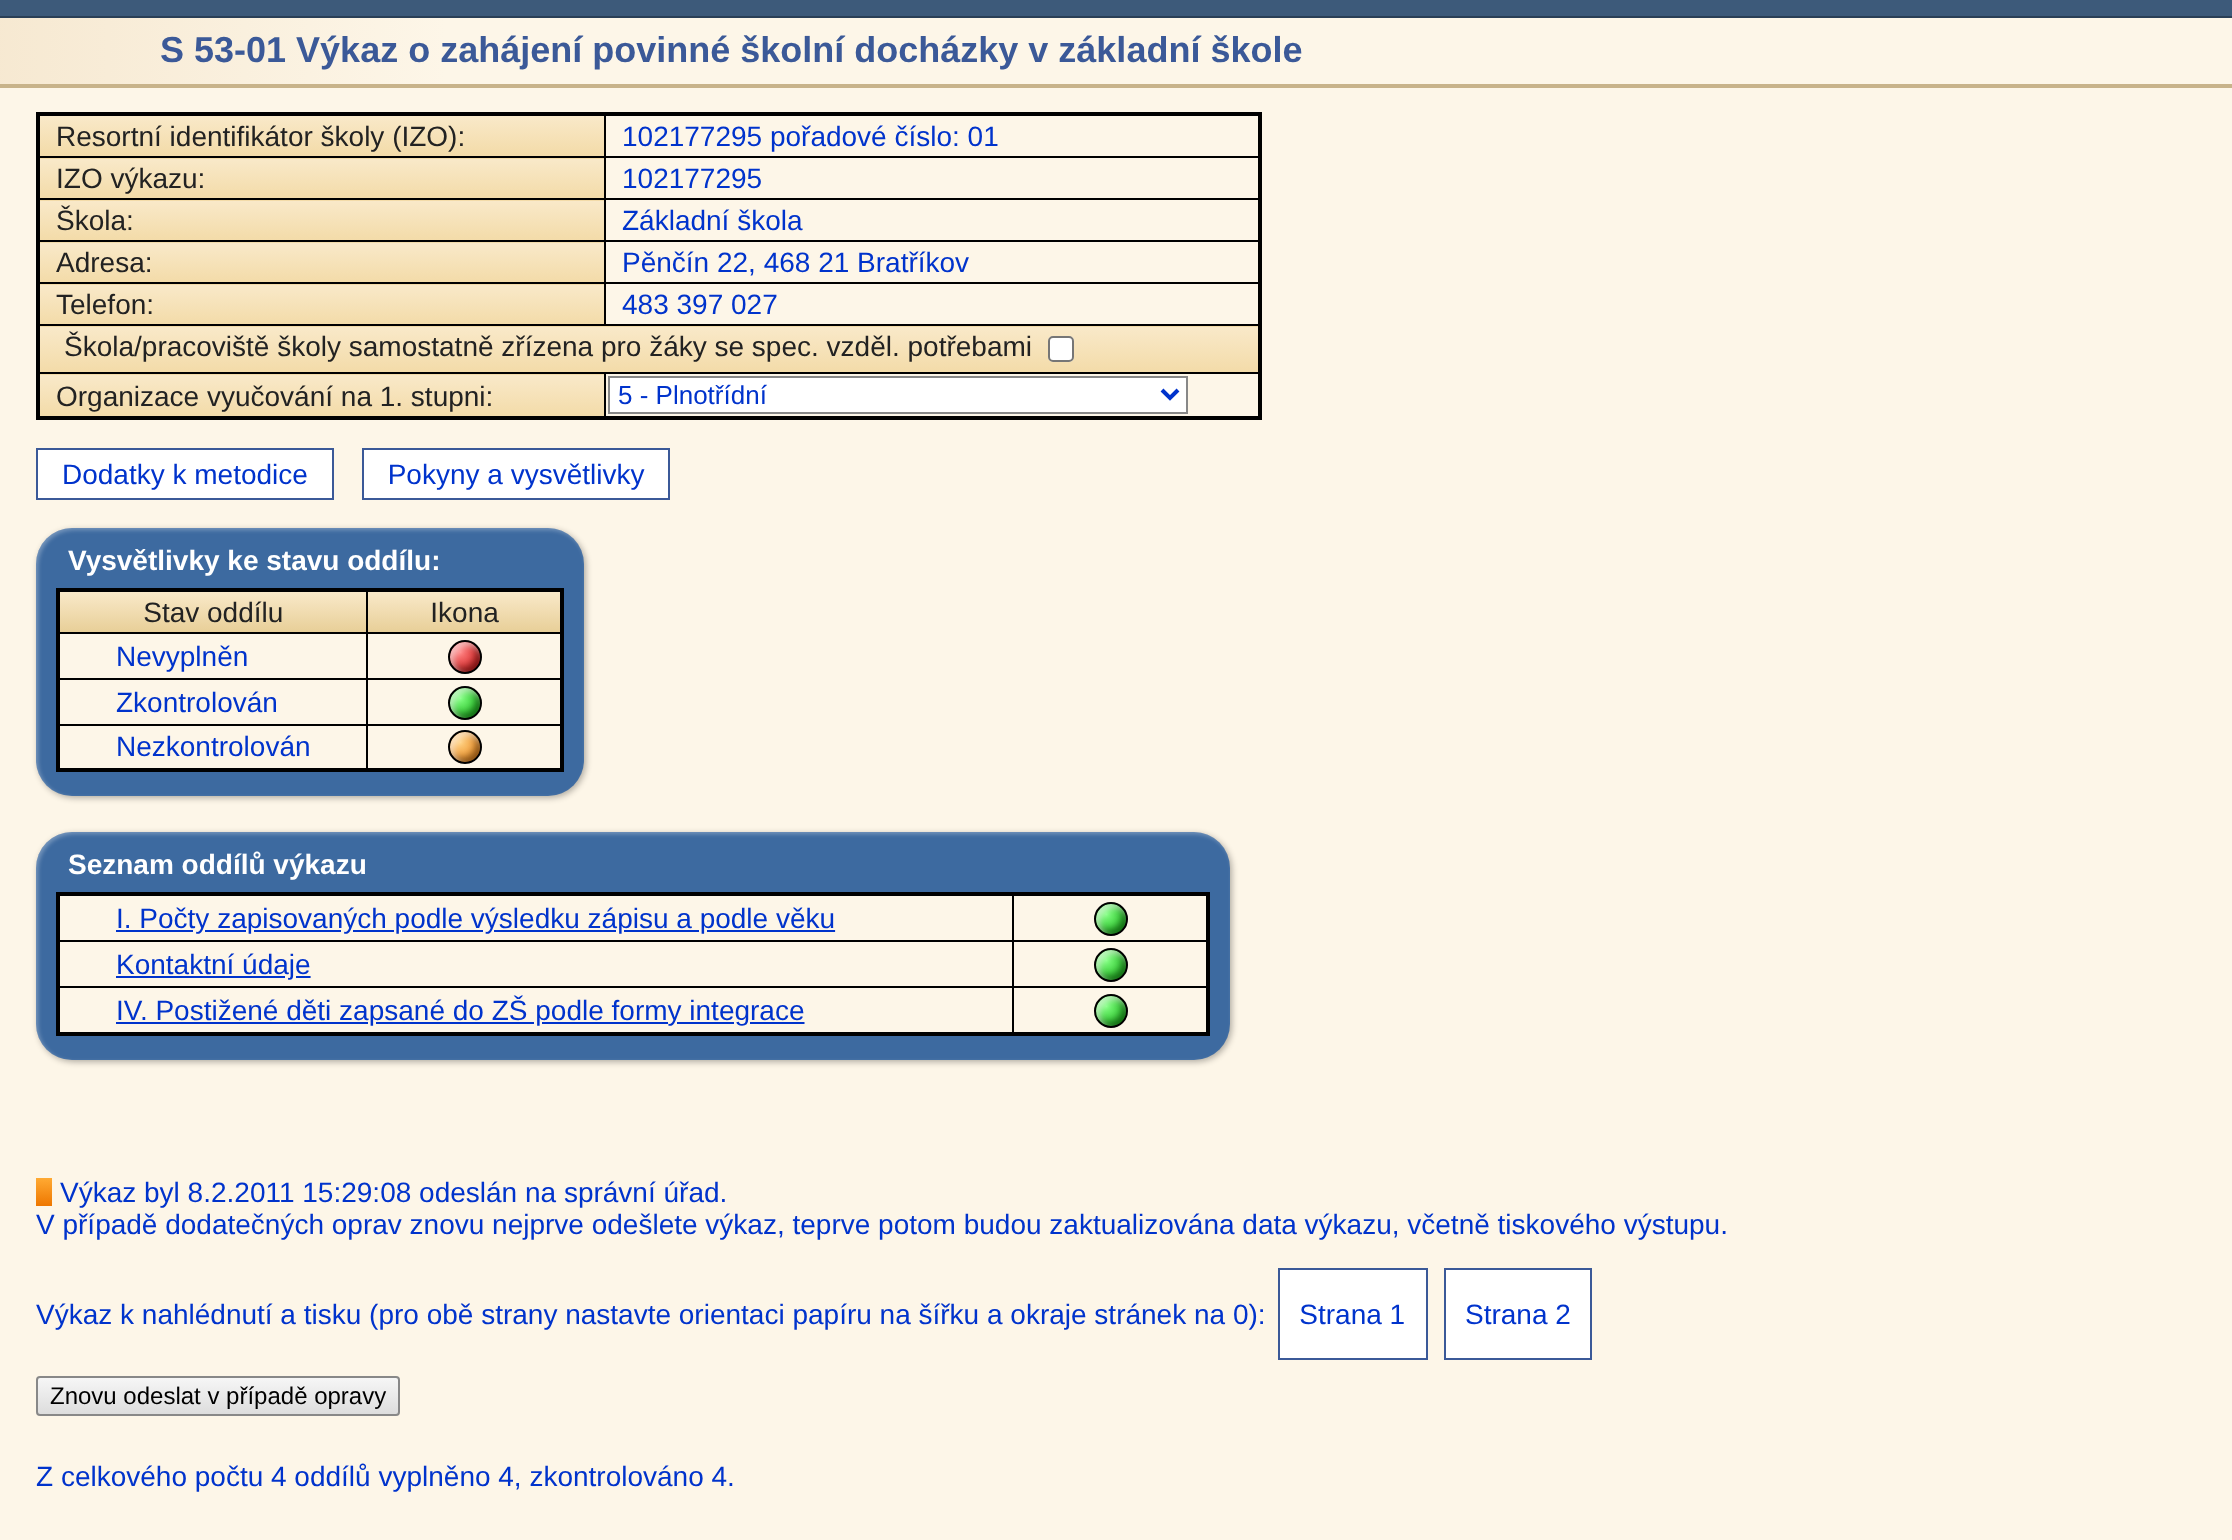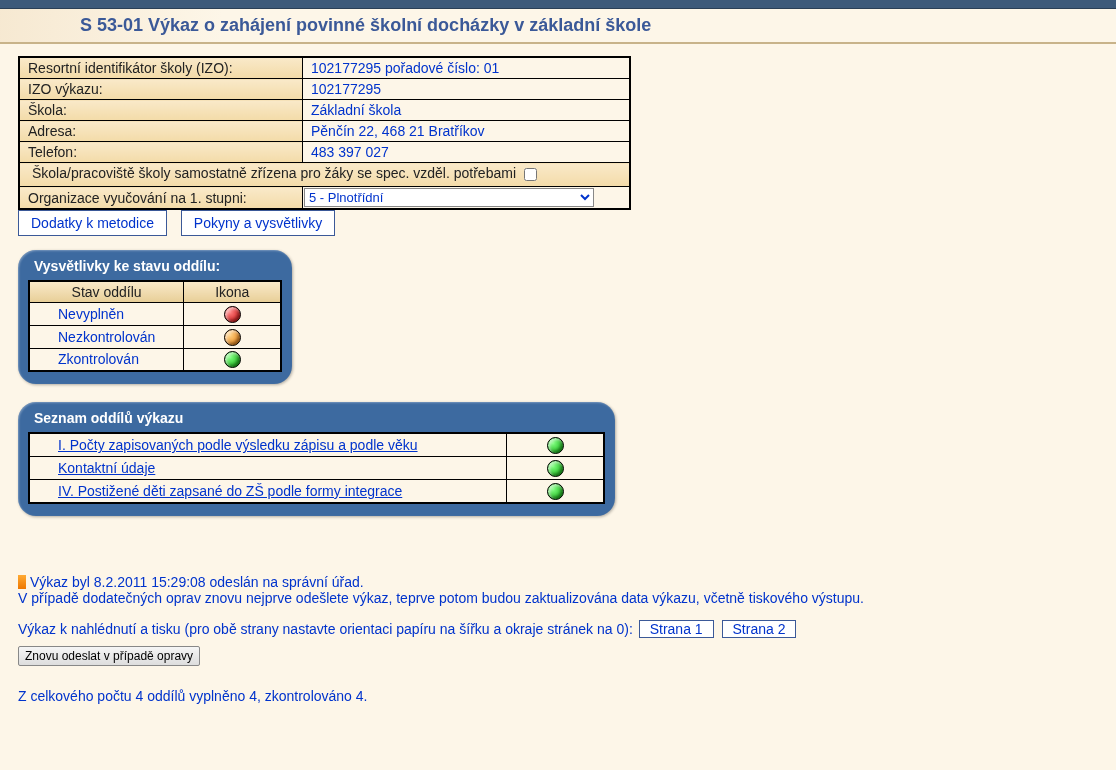--- a/index.html
+++ b/index.html
@@ -23,21 +23,21 @@
     border-bottom: 2px solid #c8b38a;
     background: linear-gradient(to right, rgba(220,180,120,0.2), #fdf6e8 20%);
   }
   .content {
     padding: 12px 18px;
   }
   .info-table {
     border-collapse: collapse;
     border: 2px solid #000;
     background: #ec4899;
-    margin-bottom: 0;
+    margin-bottom: 14px;
   }
   .info-table td, .info-table th {
     border: 1px solid #000;
     padding: 2px 8px;
     font-size: 14px;
     text-align: left;
   }
   .info-table .lbl {
     background: linear-gradient(to bottom, #f9e9c9, #f3dba8);
     color: #222;
@@ -145,21 +145,21 @@
   .preview-row {
     color: #0033cc;
     font-size: 14px;
     margin-bottom: 8px;
   }
   .btn-small {
     display: inline-block;
     border: 1px solid #3b5998;
     color: #0033cc;
     background: #fff;
-    padding: 0 10px;
+    padding: 14px 10px;
     font-size: 14px;
     margin: 0 2px;
     cursor: pointer;
   }
   .native-btn {
     font-size: 12px;
     padding: 2px 6px;
     background: linear-gradient(#f6f6f6,#ddd);
     border: 1px solid #888;
     border-radius: 2px;
@@ -241,26 +241,26 @@
         <th>Stav oddílu</th>
         <th>Ikona</th>
       </tr>
       </tbody>
         <tbody id="legend-body">
           <tr>
             <td>Nevyplněn</td>
             <td class="icon-cell"><span class="status-dot dot-red"></span></td>
           </tr>
           <tr>
+            <td>Zkontrolován</td>
+            <td class="icon-cell"><span class="status-dot dot-green"></span></td>
+          </tr>
+          <tr>
             <td>Nezkontrolován</td>
             <td class="icon-cell"><span class="status-dot dot-orange"></span></td>
-          </tr>
-          <tr>
-            <td>Zkontrolován</td>
-            <td class="icon-cell"><span class="status-dot dot-green"></span></td>
           </tr>
         </tbody>
     </table>
   </div>
   <br>
 
   <div class="panel">
     <div class="panel-title">Seznam oddílů výkazu</div>
     <table class="inner-table sections-table">
       <tbody id="sections-body">

